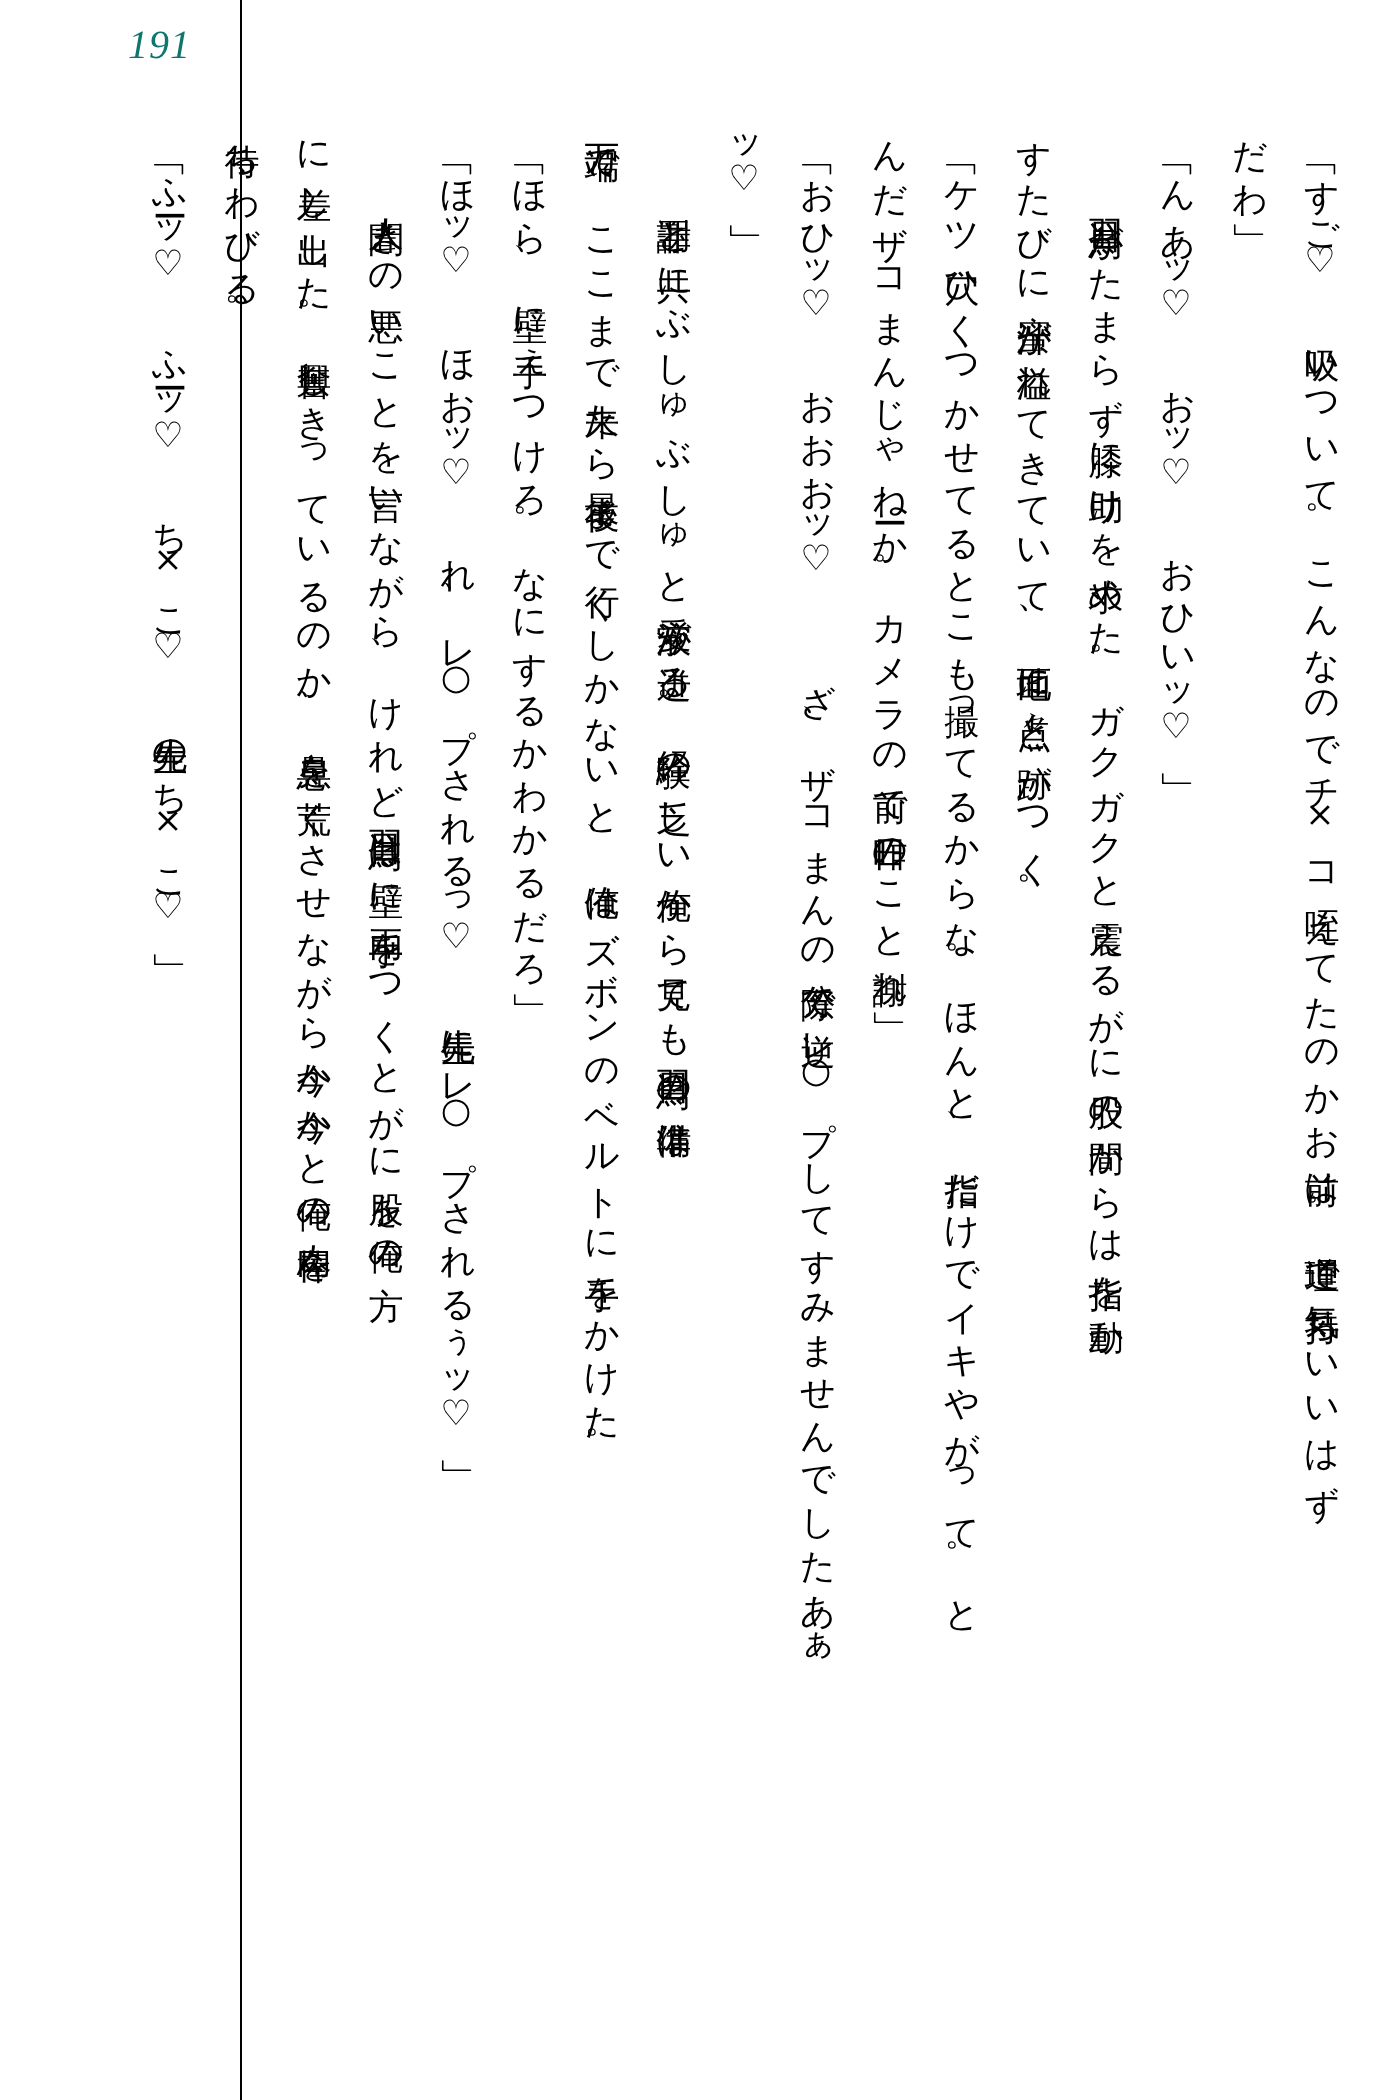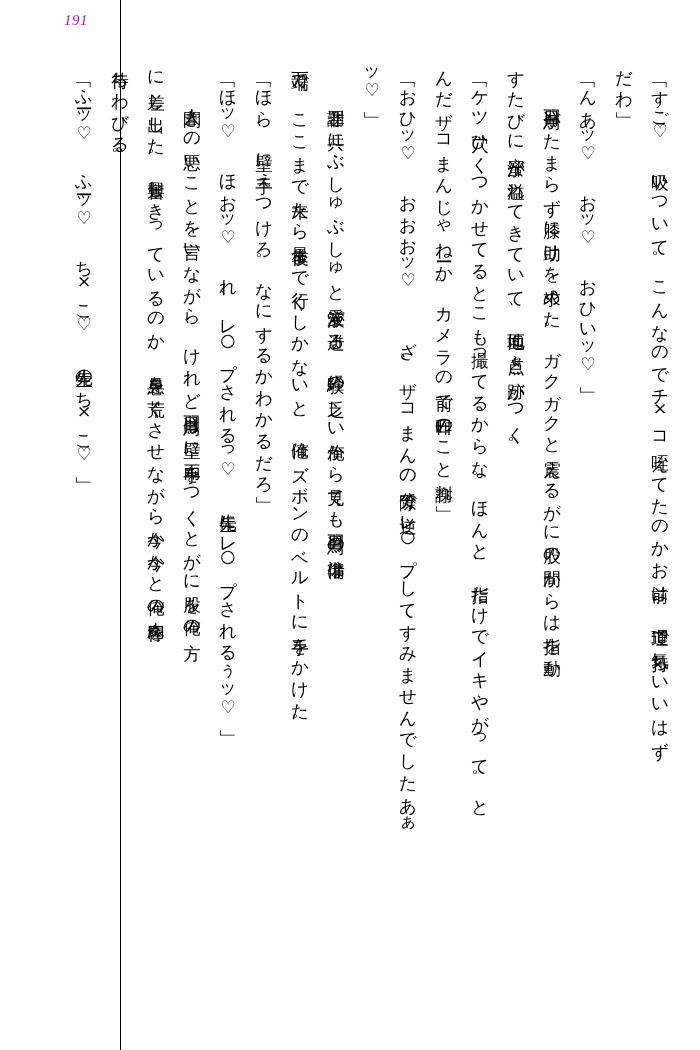--- a/index.html
+++ b/index.html
@@ -17,25 +17,25 @@
   .page {
     position: relative;
     width: 700px;
     height: 1050px;
     box-sizing: border-box;
   }
   .page-number {
     position: absolute;
     top: 12px;
     left: 64px;
-    font-size: 15px;
+    font-size: 20px;
     font-style: italic;
     font-family: "Liberation Serif", "DejaVu Serif", serif;
     letter-spacing: 0.5px;
-    color: #a21caf;
+    color: #0f766e;
   }
   .gutter-rule {
     position: absolute;
     left: 120px;
     top: 0;
     width: 1px;
     height: 1050px;
     background: #000;
   }
   .text-block {

